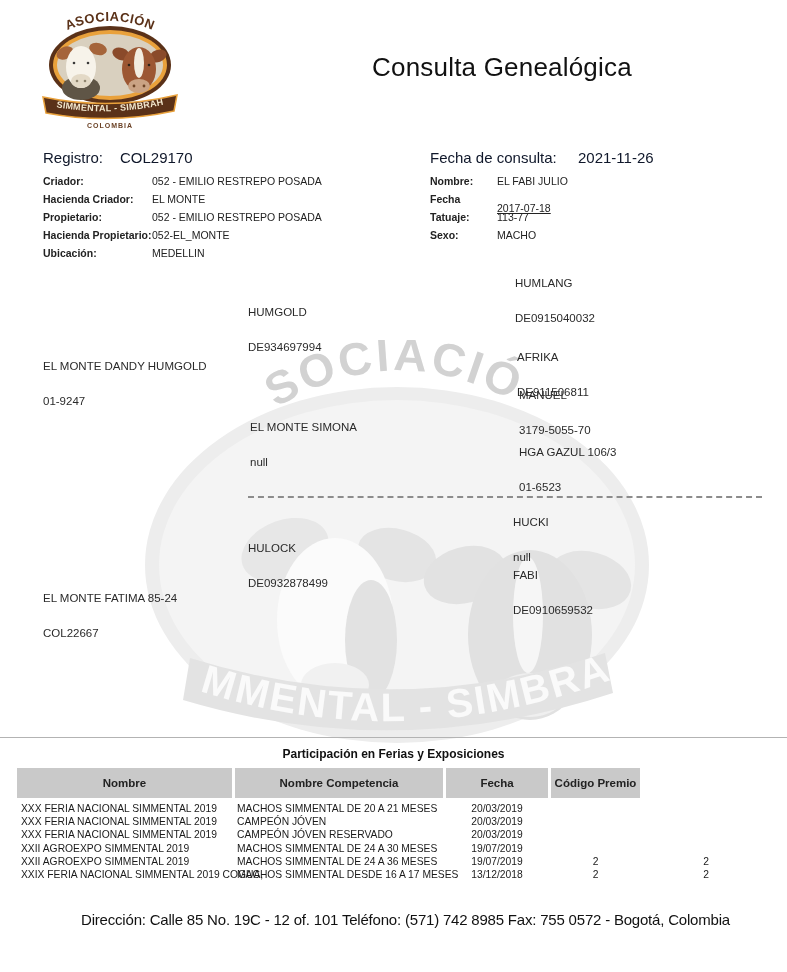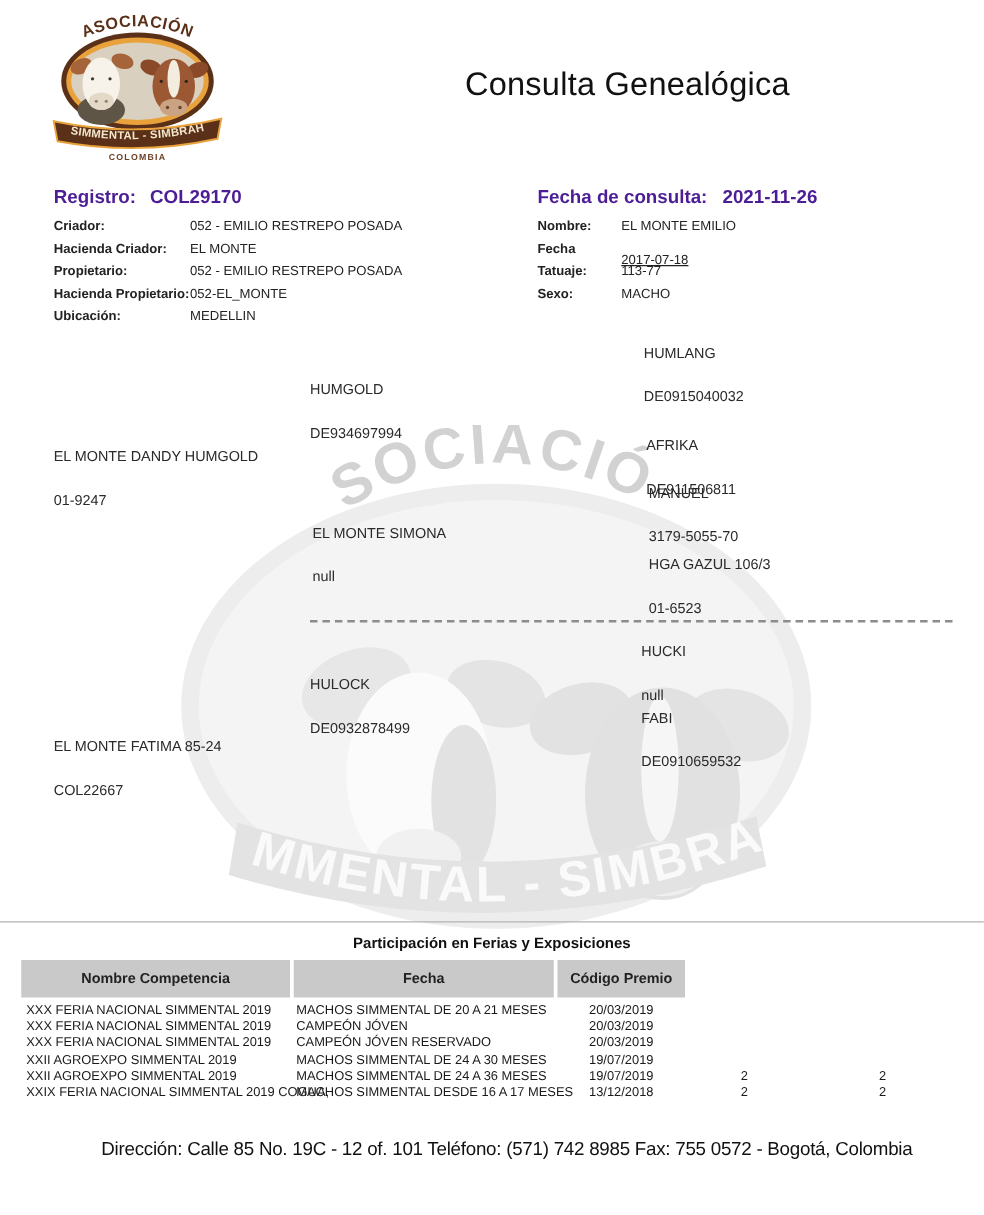--- a/index.html
+++ b/index.html
@@ -8,21 +8,21 @@
     width:787px; height:972px; position:relative; overflow:hidden;
     font-family:"Liberation Sans", sans-serif; color:#1a1a1a;
   }
   .abs { position:absolute; }
   .z1 { z-index:1; }
 
   
   .page-title { font-size:26px; color:#111; letter-spacing:0.2px; }
 
   
-  .reg-heading { font-size:15px; font-weight:bold; color:#4c1d95; }
+  .reg-heading { font-size:15px; font-weight:normal; color:#0f172a; }
   .reg-label   { font-size:10.5px; font-weight:bold; color:#222; }
   .reg-value   { font-size:10.5px; color:#222; }
 
   
   .ped-entry { z-index:1; }
   .ped-name, .ped-id { font-size:11.5px; color:#2a2a2a; line-height:12px; white-space:nowrap; }
   .ped-id { margin-top:23px; }
   .dash-line { border-top:2px dashed #8c8c8c; height:0; z-index:1; }
 
   
@@ -139,21 +139,21 @@
 <div class="abs z1 reg-value" style="left:152px; top:211px;">052 - EMILIO RESTREPO POSADA</div>
 <div class="abs z1 reg-label" style="left:43px; top:229px;">Hacienda Propietario:</div>
 <div class="abs z1 reg-value" style="left:152px; top:229px;">052-EL_MONTE</div>
 <div class="abs z1 reg-label" style="left:43px; top:247px;">Ubicación:</div>
 <div class="abs z1 reg-value" style="left:152px; top:247px;">MEDELLIN</div>
 
 <div class="abs z1 reg-heading" style="left:430px; top:149px;">Fecha de consulta:</div>
 <div class="abs z1 reg-heading" style="left:578px; top:149px;">2021-11-26</div>
 
 <div class="abs z1 reg-label" style="left:430px; top:175px;">Nombre:</div>
-<div class="abs z1 reg-value" style="left:497px; top:175px;">EL MONTE EMILIO</div>
+<div class="abs z1 reg-value" style="left:497px; top:175px;">EL FABI JULIO</div>
 <div class="abs z1 reg-label" style="left:430px; top:193px;">Fecha</div>
 <div class="abs z1 reg-value" style="left:497px; top:202px;text-decoration:underline;">2017-07-18</div>
 <div class="abs z1 reg-label" style="left:430px; top:211px;">Tatuaje:</div>
 <div class="abs z1 reg-value" style="left:497px; top:211px;">113-77</div>
 <div class="abs z1 reg-label" style="left:430px; top:229px;">Sexo:</div>
 <div class="abs z1 reg-value" style="left:497px; top:229px;">MACHO</div>
 
 <div class="abs ped-entry" style="left:515px; top:277px;">
   <div class="ped-name">HUMLANG</div>
   <div class="ped-id">DE0915040032</div>
@@ -199,20 +199,21 @@
 </div>
 <div class="abs ped-entry" style="left:43px; top:592px;">
   <div class="ped-name">EL MONTE FATIMA 85-24</div>
   <div class="ped-id">COL22667</div>
 </div>
 
 <div class="abs z1 section-topline" style="left:0; top:737px;"></div>
 <div class="abs z1 table-title" style="left:0; top:747px;">Participación en Ferias y Exposiciones</div>
 
 <div class="abs z1 fair-table" style="left:17px; top:768px;">
+  <div class="th">Nombre</div>
   <div class="th">Nombre Competencia</div>
   <div class="th">Fecha</div>
   <div class="th">Código Premio</div>
 
   <div class="spacer"></div>
 
   <div class="td c1">XXX FERIA NACIONAL SIMMENTAL 2019</div>
   <div class="td c2">MACHOS SIMMENTAL DE 20 A 21 MESES</div>
   <div class="td ctr">20/03/2019</div>
   <div class="td ctr"></div>

